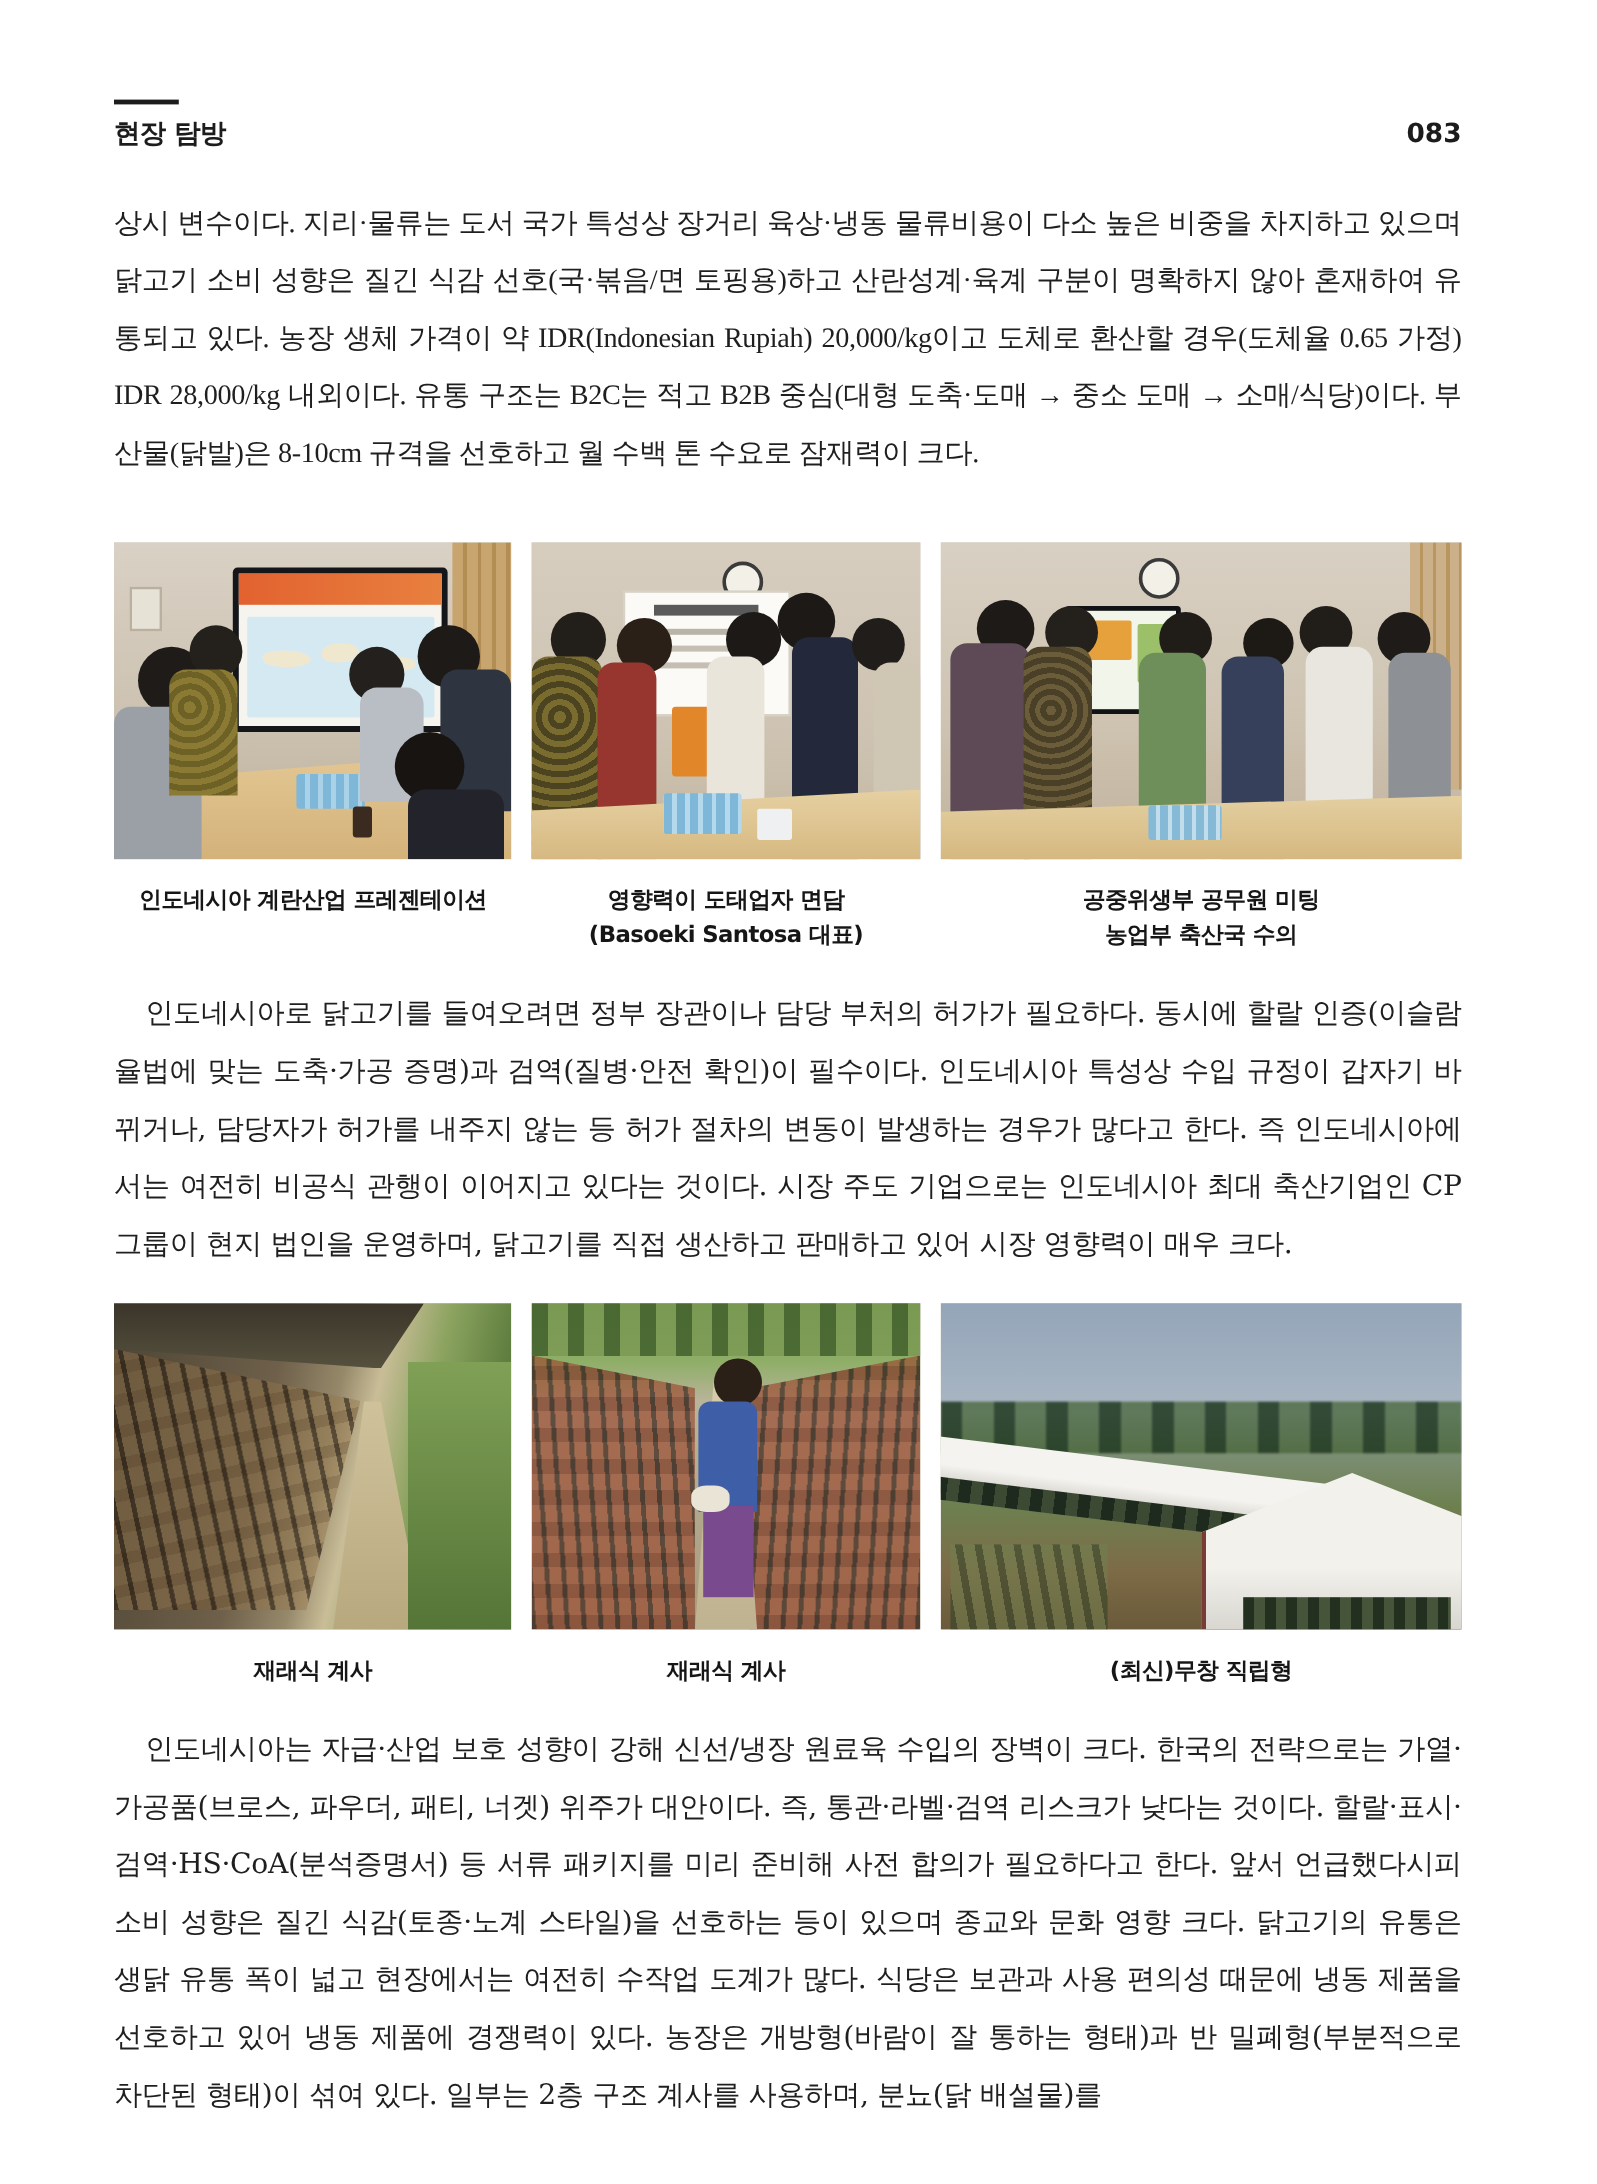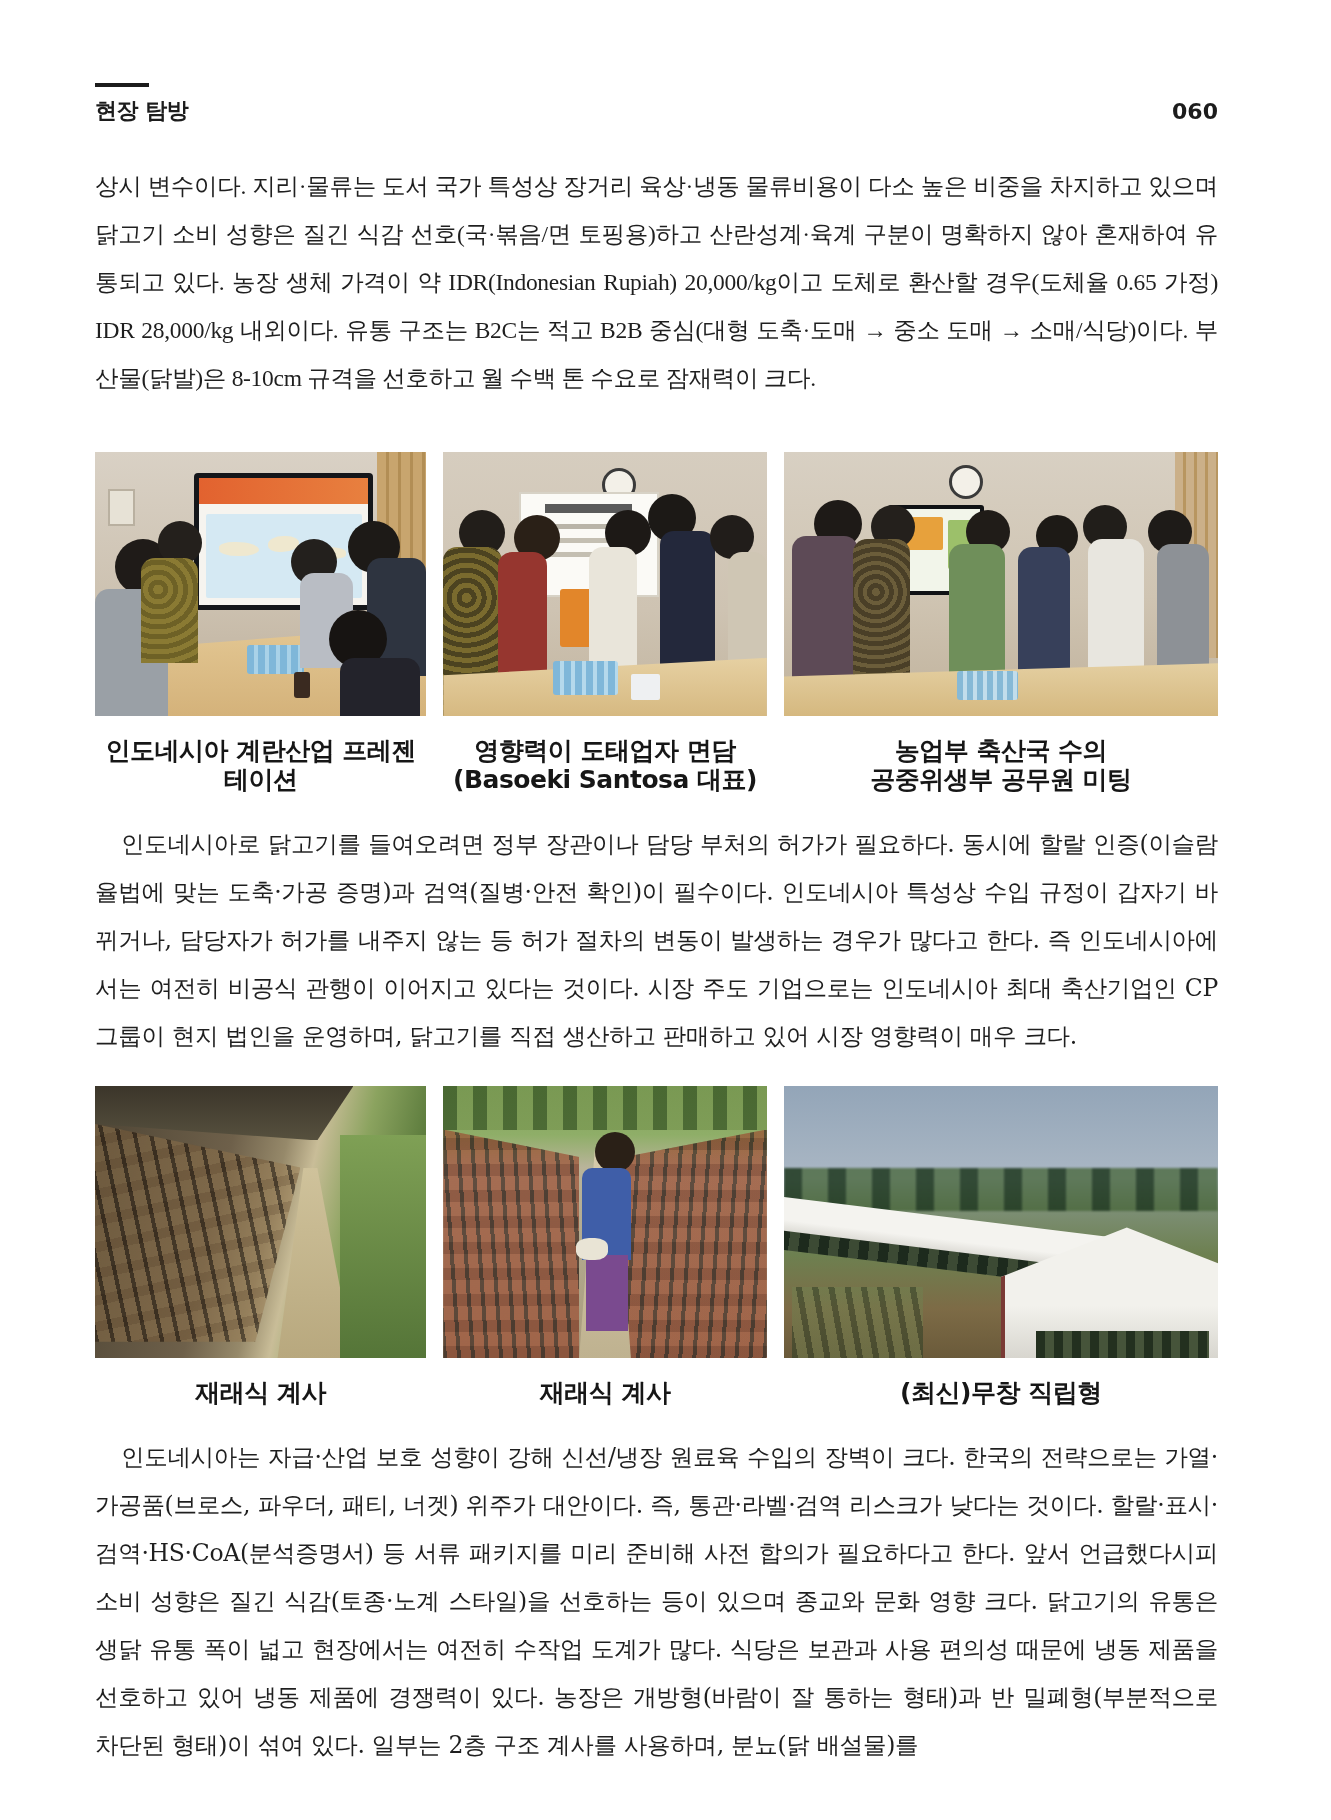--- a/index.html
+++ b/index.html
@@ -20,39 +20,39 @@
   .p2{margin-top:26px;text-indent:26px;}
   .p3{margin-top:26px;text-indent:26px;}
   .photo-grid{display:grid;grid-template-columns:338fr 330fr 443fr;gap:17px;}
   .row1{margin-top:50px;}
   .row2{margin-top:26px;}
   .photo{position:relative;overflow:hidden;background:#cfc5b6;}
   .row1 .photo{height:264px;}
   .row2 .photo{height:272px;}
   .caption-grid{display:grid;grid-template-columns:338fr 330fr 443fr;gap:17px;margin-top:20px;}
   .caption{
-    font-family:"DejaVu Sans",sans-serif;font-weight:bold;font-size:25px;line-height:29px;
+    font-family:"DejaVu Sans",sans-serif;font-weight:bold;font-size:19px;line-height:29px;
     text-align:center;color:#161616;letter-spacing:-0.5px;
   }
   .abs{position:absolute;}
   .person{border-radius:14px 14px 0 0;}
   .head{border-radius:50%;}
   .clock{width:34px;height:34px;border-radius:50%;background:#f3f0e8;border:3px solid #3a3a3a;box-sizing:border-box;}
 </style>
 </head>
 <body>
 
 <div class="page">
 
   <div class="header">
     <div class="header-left">
       <div class="rule"></div>
       <div class="section-label">현장 탐방</div>
     </div>
-    <div class="page-number">060</div>
+    <div class="page-number">083</div>
   </div>
 
   <p class="para p1">상시 변수이다. 지리·물류는 도서 국가 특성상 장거리 육상·냉동 물류비용이 다소 높은 비중을 차지하고 있으며 닭고기 소비 성향은 질긴 식감 선호(국·볶음/면 토핑용)하고 산란성계·육계 구분이 명확하지 않아 혼재하여 유통되고 있다. 농장 생체 가격이 약 IDR(Indonesian Rupiah) 20,000/kg이고 도체로 환산할 경우(도체율 0.65 가정) IDR 28,000/kg 내외이다. 유통 구조는 B2C는 적고 B2B 중심(대형 도축·도매 → 중소 도매 → 소매/식당)이다. 부산물(닭발)은 8-10cm 규격을 선호하고 월 수백 톤 수요로 잠재력이 크다.</p>
 
   <div class="photo-grid row1">
 
     <div class="photo">
       <div class="abs" style="inset:0;background:linear-gradient(180deg,#d9d1c5 0%,#cdc2b1 55%,#bcae9a 100%);"></div>
       <div class="abs" style="right:0;top:0;width:15%;height:72%;background:repeating-linear-gradient(90deg,#c8a56e 0 9px,#b28e55 9px 12px);"></div>
       <div class="abs" style="left:30%;top:8%;width:54%;height:52%;background:#14161a;border-radius:4px;padding:5px;box-sizing:border-box;">
@@ -136,22 +136,22 @@
   <div class="caption-grid">
     <div class="caption">
       <div>인도네시아 계란산업 프레젠테이션</div>
       <div></div>
     </div>
     <div class="caption">
       <div>영향력이 도태업자 면담</div>
       <div>(Basoeki Santosa 대표)</div>
     </div>
     <div class="caption">
+      <div>공중위생부 공무원 미팅</div>
       <div>농업부 축산국 수의</div>
-      <div>공중위생부 공무원 미팅</div>
     </div>
   </div>
 
   <p class="para p2">인도네시아로 닭고기를 들여오려면 정부 장관이나 담당 부처의 허가가 필요하다. 동시에 할랄 인증(이슬람 율법에 맞는 도축·가공 증명)과 검역(질병·안전 확인)이 필수이다. 인도네시아 특성상 수입 규정이 갑자기 바뀌거나, 담당자가 허가를 내주지 않는 등 허가 절차의 변동이 발생하는 경우가 많다고 한다. 즉 인도네시아에서는 여전히 비공식 관행이 이어지고 있다는 것이다. 시장 주도 기업으로는 인도네시아 최대 축산기업인 CP 그룹이 현지 법인을 운영하며, 닭고기를 직접 생산하고 판매하고 있어 시장 영향력이 매우 크다.</p>
 
   <div class="photo-grid row2">
 
     <div class="photo">
       <div class="abs" style="inset:0;background:linear-gradient(103deg,#4d4434 0%,#6e604a 38%,#96896a 52%,#c9bd98 60%,#8ba35f 72%,#5f7e3f 86%,#47632e 100%);"></div>
       <div class="abs" style="left:0;top:0;width:78%;height:20%;background:linear-gradient(180deg,#3b352a,#56503e);clip-path:polygon(0 0,100% 0,86% 100%,0 70%);"></div>

